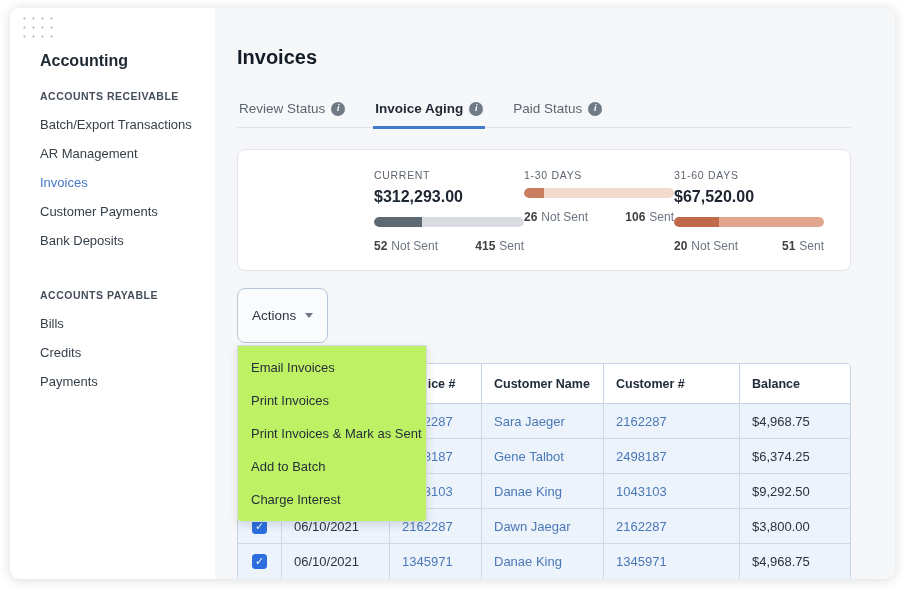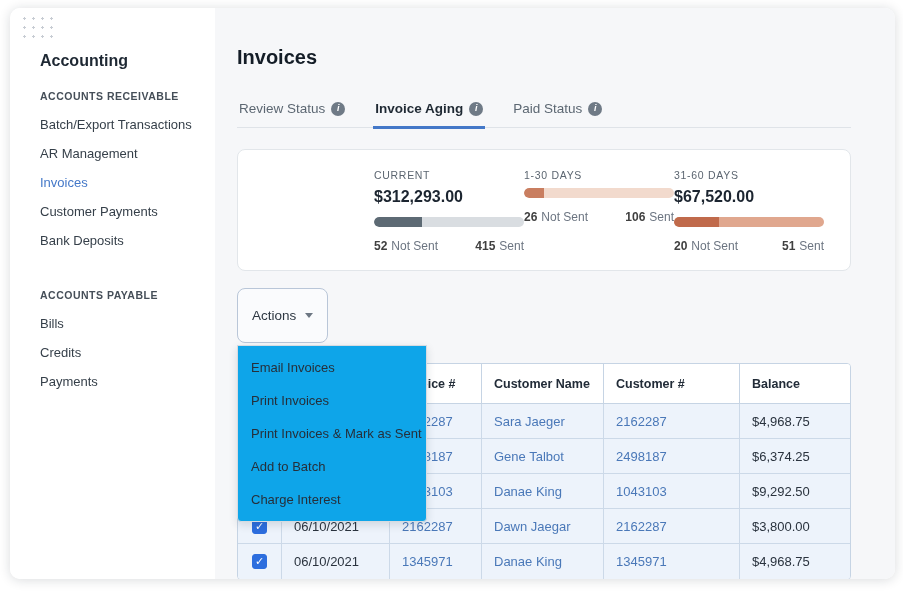--- a/index.html
+++ b/index.html
@@ -85,21 +85,21 @@
     border-radius:8px; font-size:13.5px; color:#2d3742; cursor:pointer;
     font-family:inherit;
   }
   .caret {
     width:0; height:0; border-left:4px solid transparent;
     border-right:4px solid transparent; border-top:5px solid #6d7783;
     display:inline-block;
   }
   .dropdown {
     position:absolute; top:calc(100% + 2px); left:0; width:190px;
-    background:#0ea5e9; border:1px solid #d6dbe1; border-radius:0 0 4px 4px;
+    background:#bef264; border:1px solid #d6dbe1; border-radius:0 0 4px 4px;
     box-shadow:0 3px 9px rgba(30,40,60,.14); padding:5px 0; z-index:20;
   }
   .menu-item { padding:9px 13px; font-size:13px; color:#262f3a; cursor:pointer; white-space:nowrap; }
 
   
   .tbl {
     margin-top:20px; width:614px; background:#fff;
     border:1px solid #c6d4e4; border-radius:4px; overflow:hidden;
   }
   .trow {

